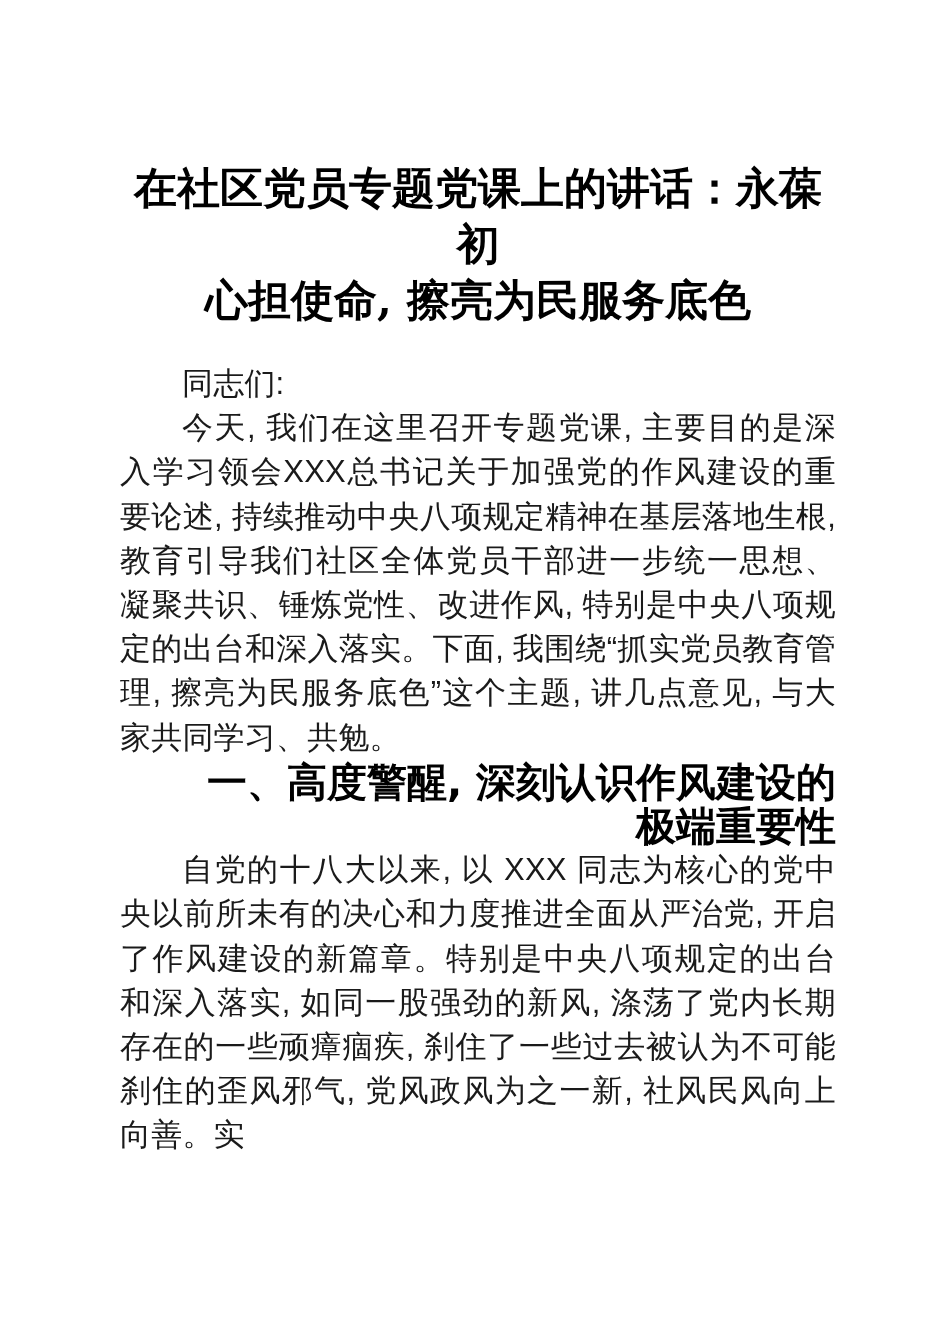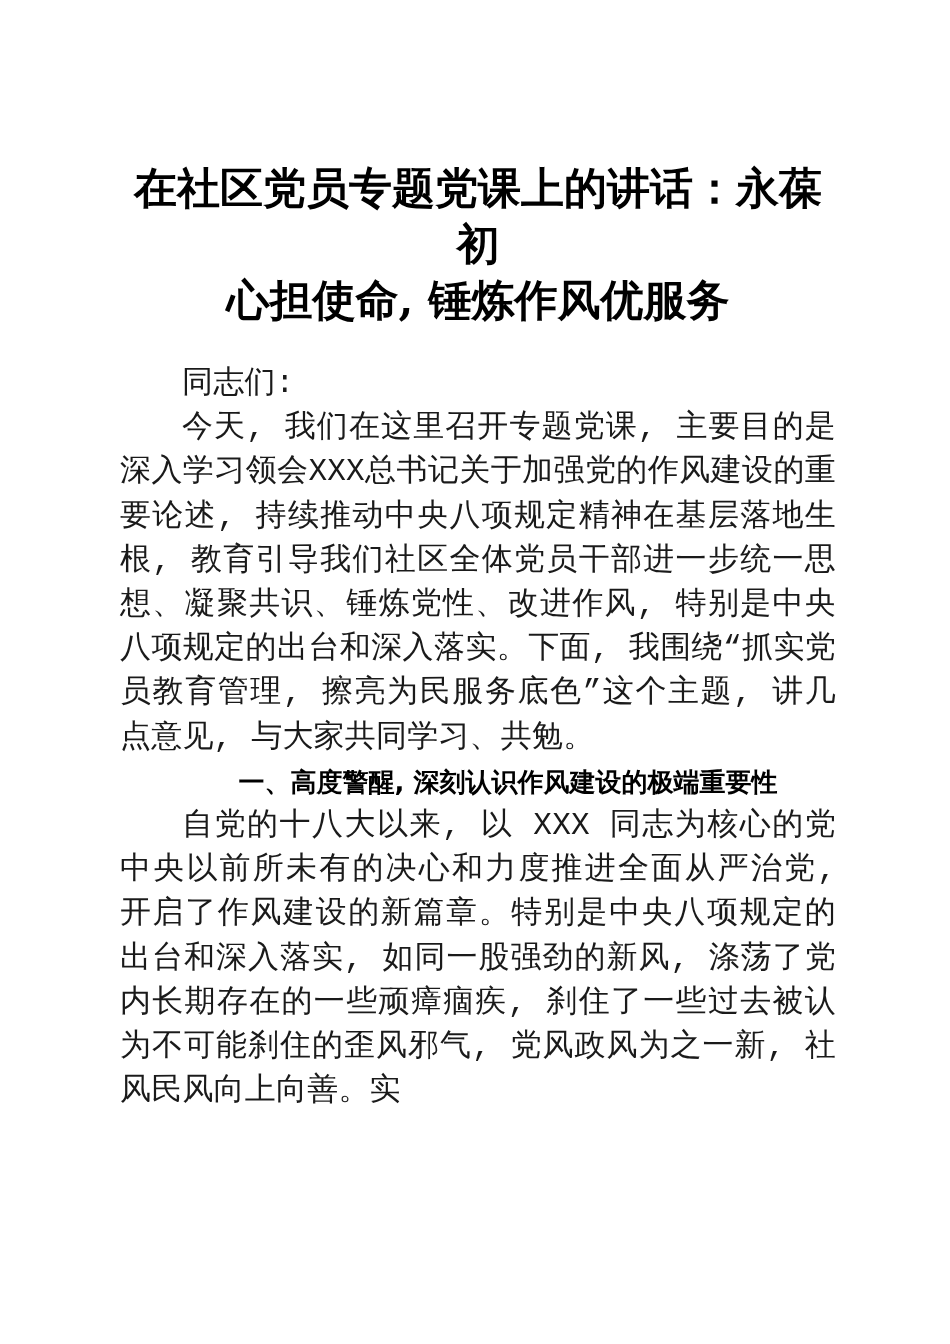--- a/index.html
+++ b/index.html
@@ -38,55 +38,55 @@
   }
   .doc-title .tline {
     display: block;
   }
   .body-block {
     margin-top: 34px;
   }
   p.para {
     margin: 0;
     padding: 0;
-    font-family: Liberation Mono, monospace;
+    font-family: Liberation Sans, sans-serif;
     font-size: 31px;
     line-height: 44.2px;
     color: #1a1a1a;
     text-align: justify;
     text-justify: inter-character;
     text-indent: 62px;
     letter-spacing: 0.2px;
     word-break: break-all;
   }
   p.para.nojust {
     text-align: left;
   }
   h2.section-heading {
     margin: 0;
     padding: 0;
     font-family: "DejaVu Sans", "Liberation Sans", sans-serif;
     font-weight: bold;
-    font-size: 26px;
+    font-size: 40px;
     line-height: 44.2px;
     color: #000000;
     text-indent: 60px;
-    text-align: center;
+    text-align: right;
     letter-spacing: 0px;
   }
 </style>
 </head>
 <body>
 
 <div class="page">
   <div class="content">
 
     <div class="doc-title">
       <span class="tline">在社区党员专题党课上的讲话：永葆初</span>
-      <span class="tline">心担使命, 锤炼作风优服务</span>
+      <span class="tline">心担使命, 擦亮为民服务底色</span>
     </div>
 
     <div class="body-block">
 
       <p class="para nojust">同志们:</p>
 
       <p class="para">今天, 我们在这里召开专题党课, 主要目的是深入学习领会XXX总书记关于加强党的作风建设的重要论述, 持续推动中央八项规定精神在基层落地生根, 教育引导我们社区全体党员干部进一步统一思想、凝聚共识、锤炼党性、改进作风, 特别是中央八项规定的出台和深入落实。下面, 我围绕“抓实党员教育管理, 擦亮为民服务底色”这个主题, 讲几点意见, 与大家共同学习、共勉。</p>
 
       <h2 class="section-heading">一、高度警醒, 深刻认识作风建设的极端重要性</h2>
 

